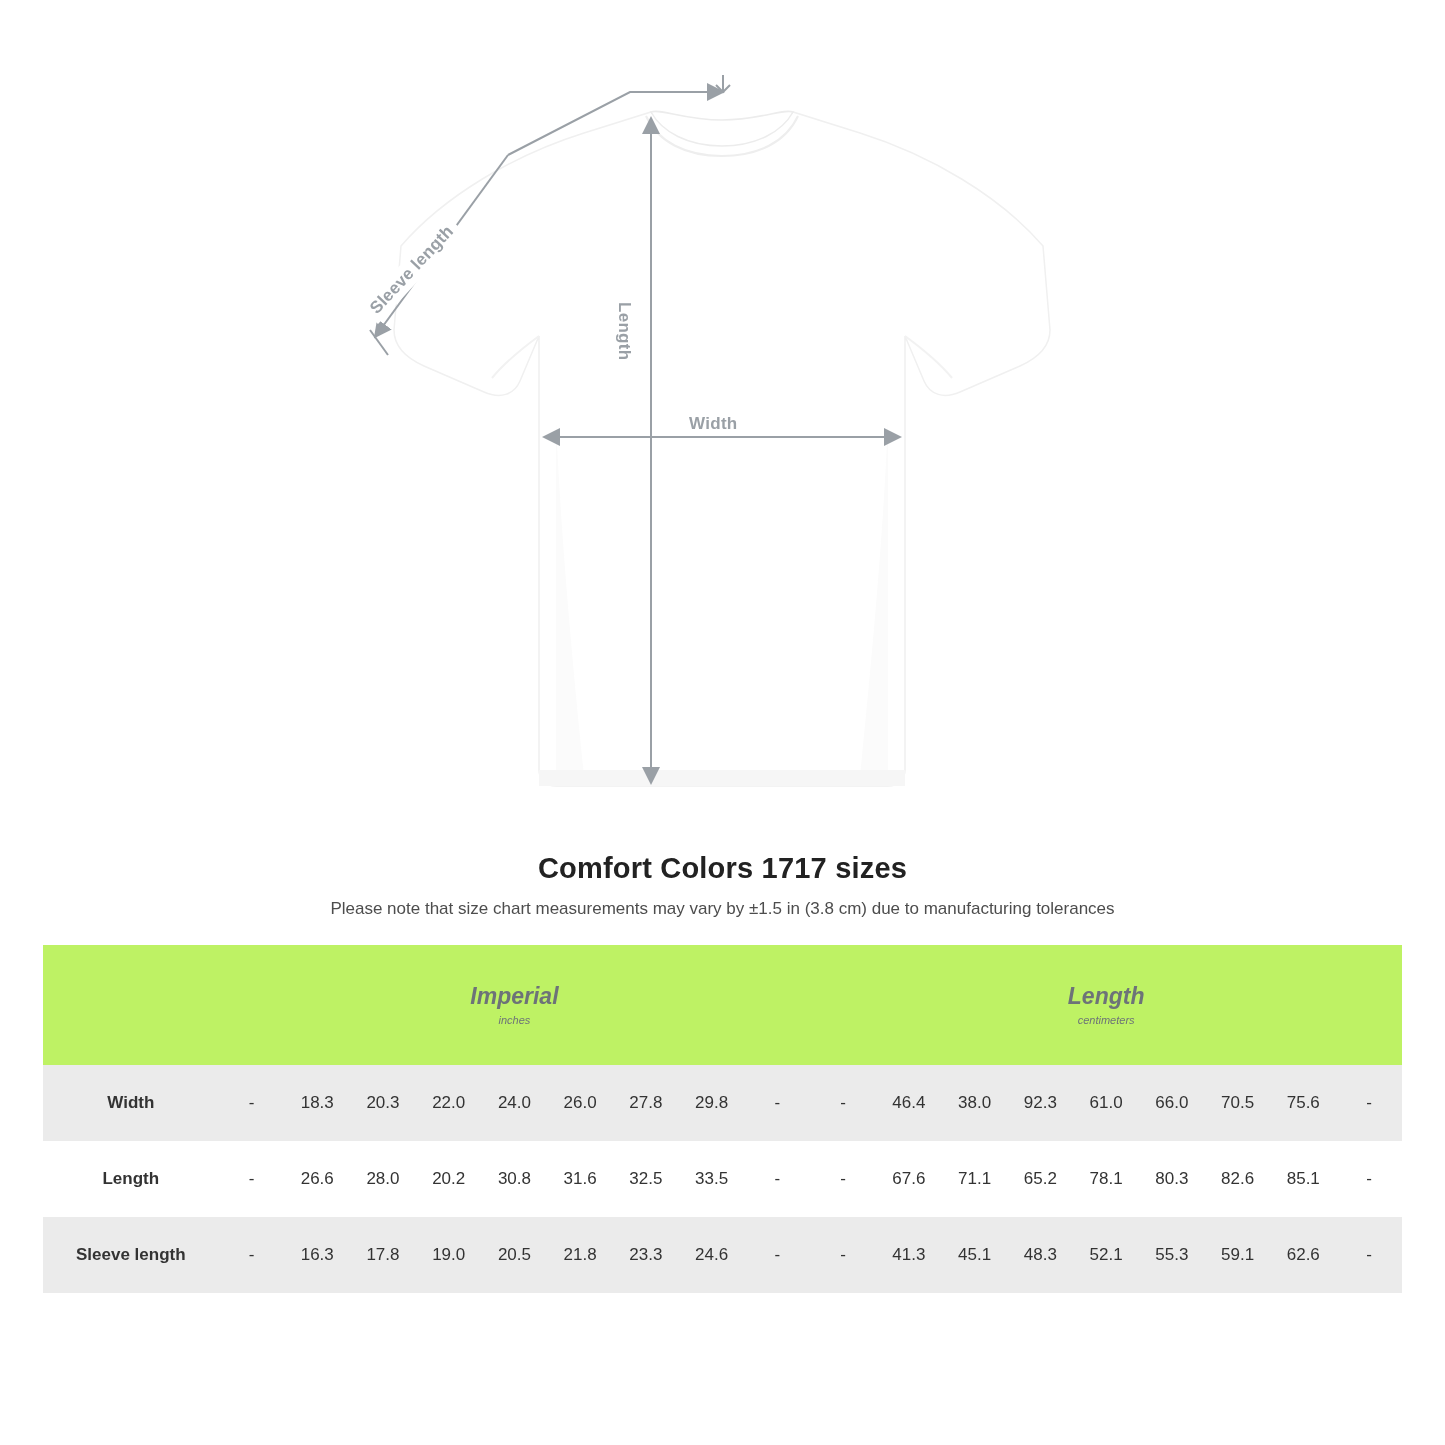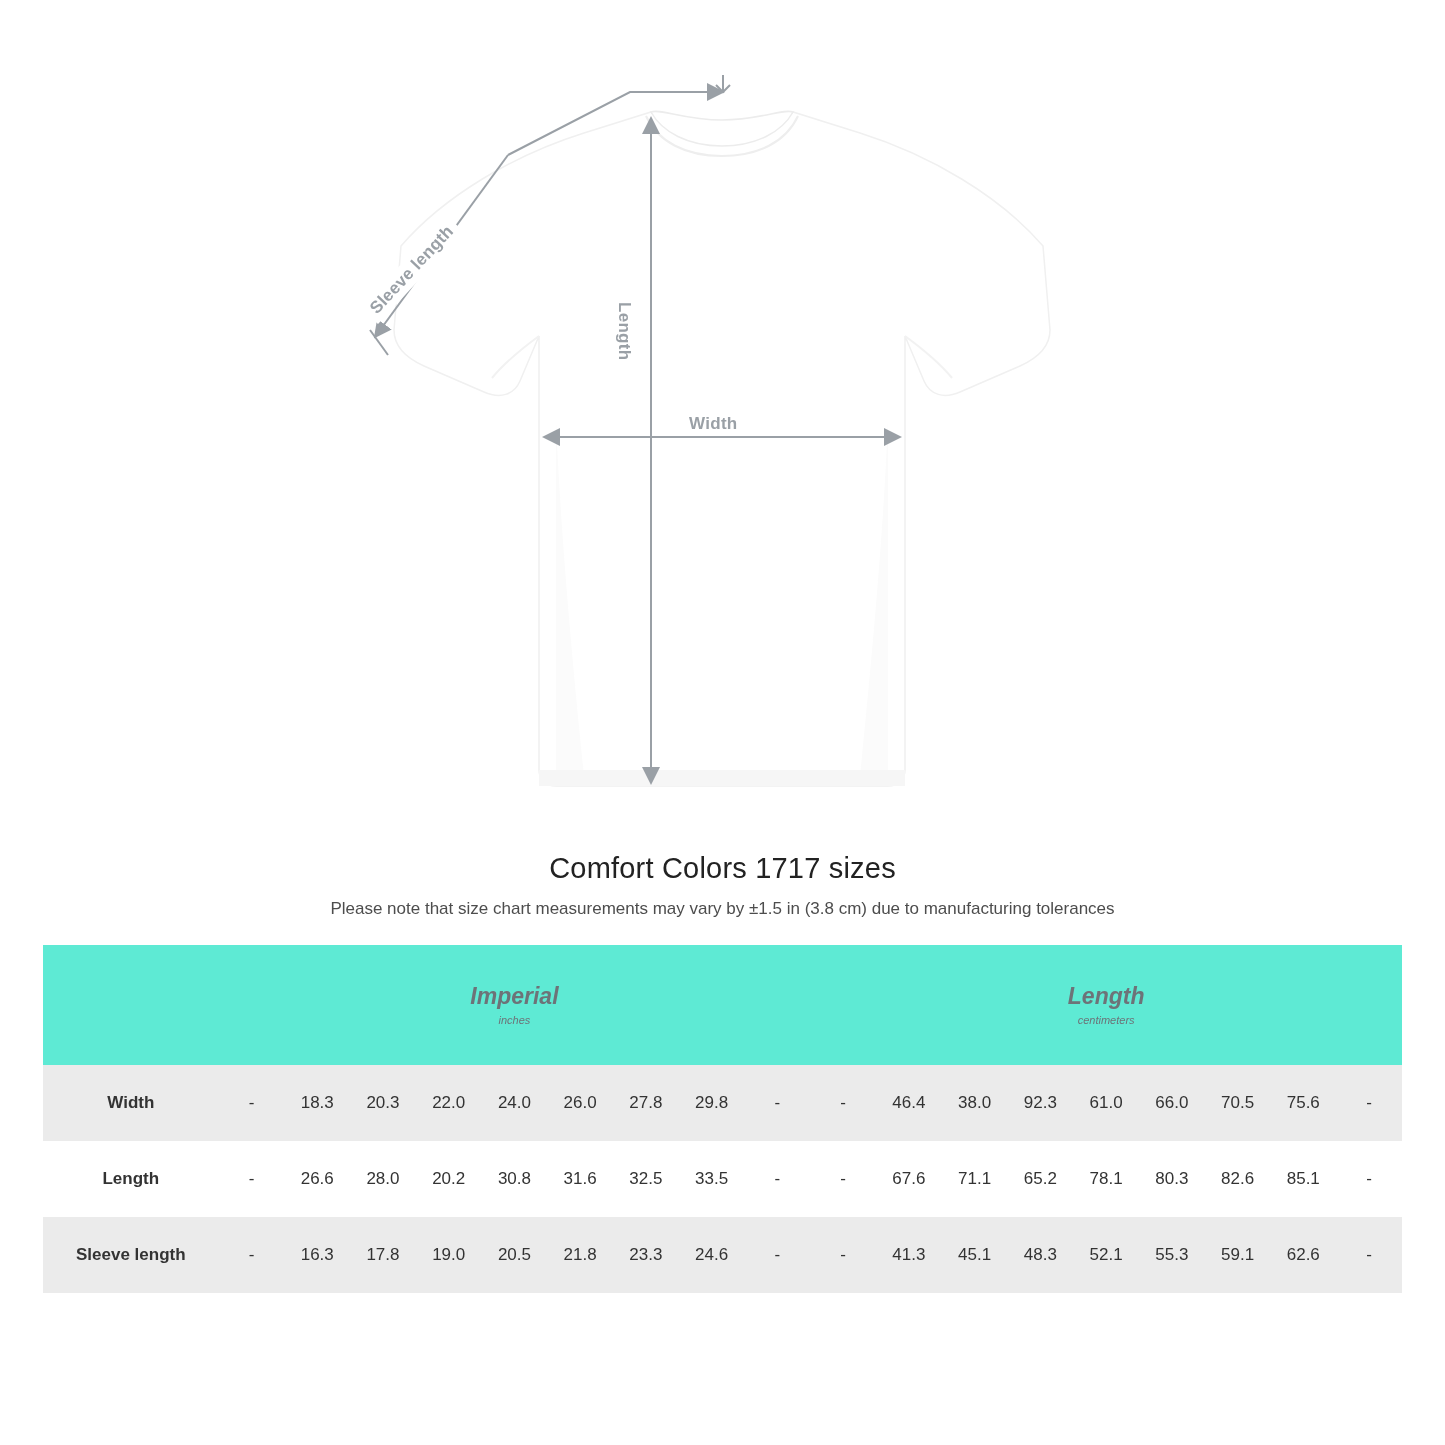--- a/index.html
+++ b/index.html
@@ -62,21 +62,21 @@
     padding: 2px 6px;
   }
 
   
   .title-block {
     text-align: center;
     margin-top: 22px;
   }
   .chart-title {
     font-size: 29px;
-    font-weight: normal;
+    font-weight: bold;
     color: #222222;
     letter-spacing: 0.2px;
   }
   .chart-note {
     margin-top: 14px;
     font-size: 17px;
     color: #4d4d4d;
   }
 
   
@@ -95,21 +95,21 @@
     color: #333333;
     border: none;
     padding: 0;
     height: 76px;
     vertical-align: middle;
   }
   col.rowhead { width: 175px; }
   col.datacol { width: 65.5px; }
 
   .unit-head {
-    background: #5eead4;
+    background: #bef264;
     height: 120px !important;
   }
   .unit-name {
     font-size: 23px;
     font-style: italic;
     font-weight: bold;
     color: #6d7378;
     line-height: 1.35;
   }
   .unit-sub {

